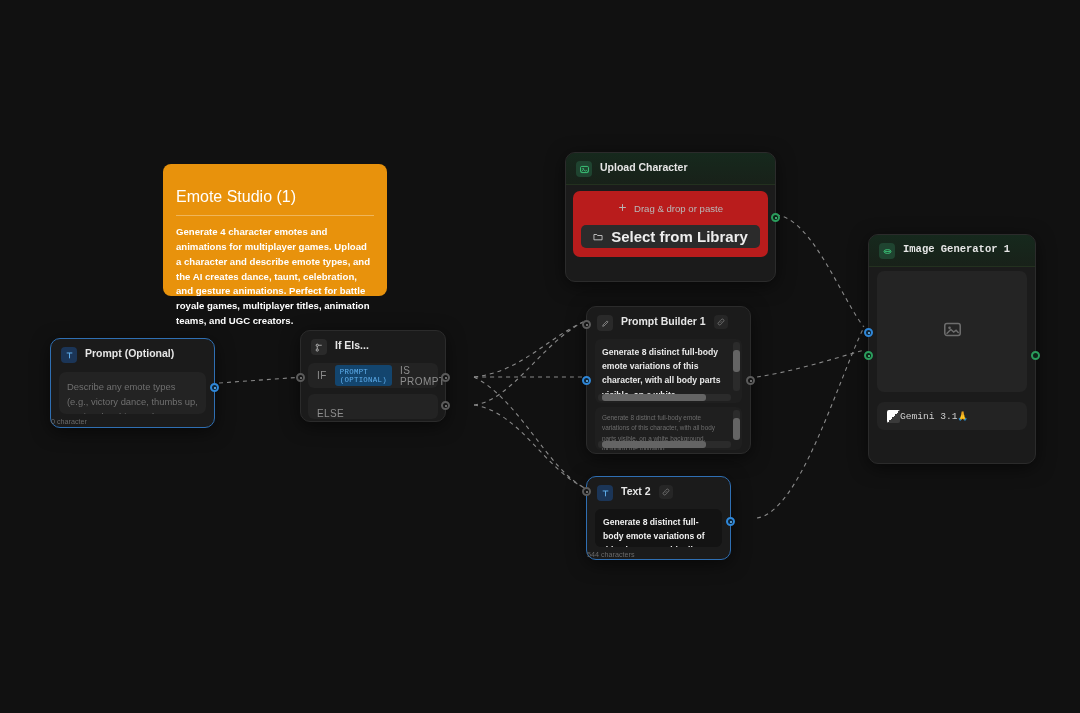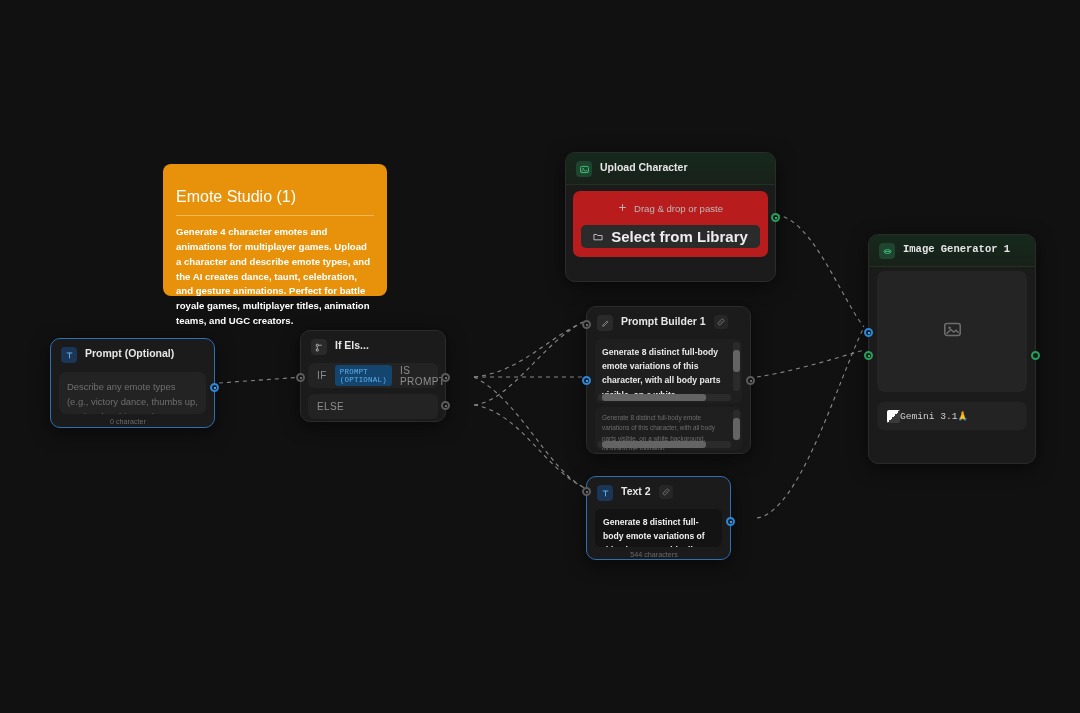--- a/index.html
+++ b/index.html
@@ -68,37 +68,37 @@
   
   #prompt-optional {
     left: 50px; top: 338px; width: 165px; height: 90px;
     border: 1px solid #2f6fb3;
   }
   .ta {
     margin: 2px 8px 0 8px; background: #232323; border-radius: 7px;
     padding: 7px 8px; height: 42px; overflow: hidden;
   }
   .ta-ph { font-size: 9.4px; line-height: 1.62; color: #6f6f6f; }
-  .ccount { text-align: center; font-size: 7.2px; color: #6a6a6a; padding: 3px 9px 0 0; }
+  .ccount { text-align: left; font-size: 7.2px; color: #6a6a6a; padding: 3px 9px 0 0; }
 
   
   #if-else { left: 300px; top: 330px; width: 146px; height: 92px; }
   .cond-row {
     margin: 1px 7px 0 7px; background: #232323; border-radius: 6px;
     height: 25px; display: flex; align-items: center; gap: 8px; padding: 0 9px;
   }
   .cond-lbl { font-size: 10px; color: #8e8e8e; font-family: Liberation Sans, sans-serif; letter-spacing: .4px; }
   .cond-pill {
     background: #13456e; color: #5fb0ef; font-size: 7.4px;
     font-family: "Liberation Mono", monospace; padding: 2.5px 5px; border-radius: 3px;
     letter-spacing: .3px;
   }
   .else-row {
     margin: 6px 7px 0 7px; background: #232323; border-radius: 6px;
-    height: 25px; display: flex; align-items: center; padding: 0 9px;
+    height: 25px; display: flex; align-items: flex-end; padding: 0 9px;
   }
 
   
   #prompt-builder { left: 586px; top: 306px; width: 165px; height: 148px; }
   .pb-area {
     margin: 1px 8px 0 8px; background: #1f1f1f; border-radius: 6px;
     padding: 6px 7px 0 7px; position: relative; height: 64px; overflow: hidden;
   }
   .pb-text { font-size: 8.6px; line-height: 1.65; color: #e9e9e9; font-weight: bold; padding-right: 11px; }
   .pb-text.dim { color: #6d6d6d; font-weight: normal; font-size: 6.4px; line-height: 1.6; }

